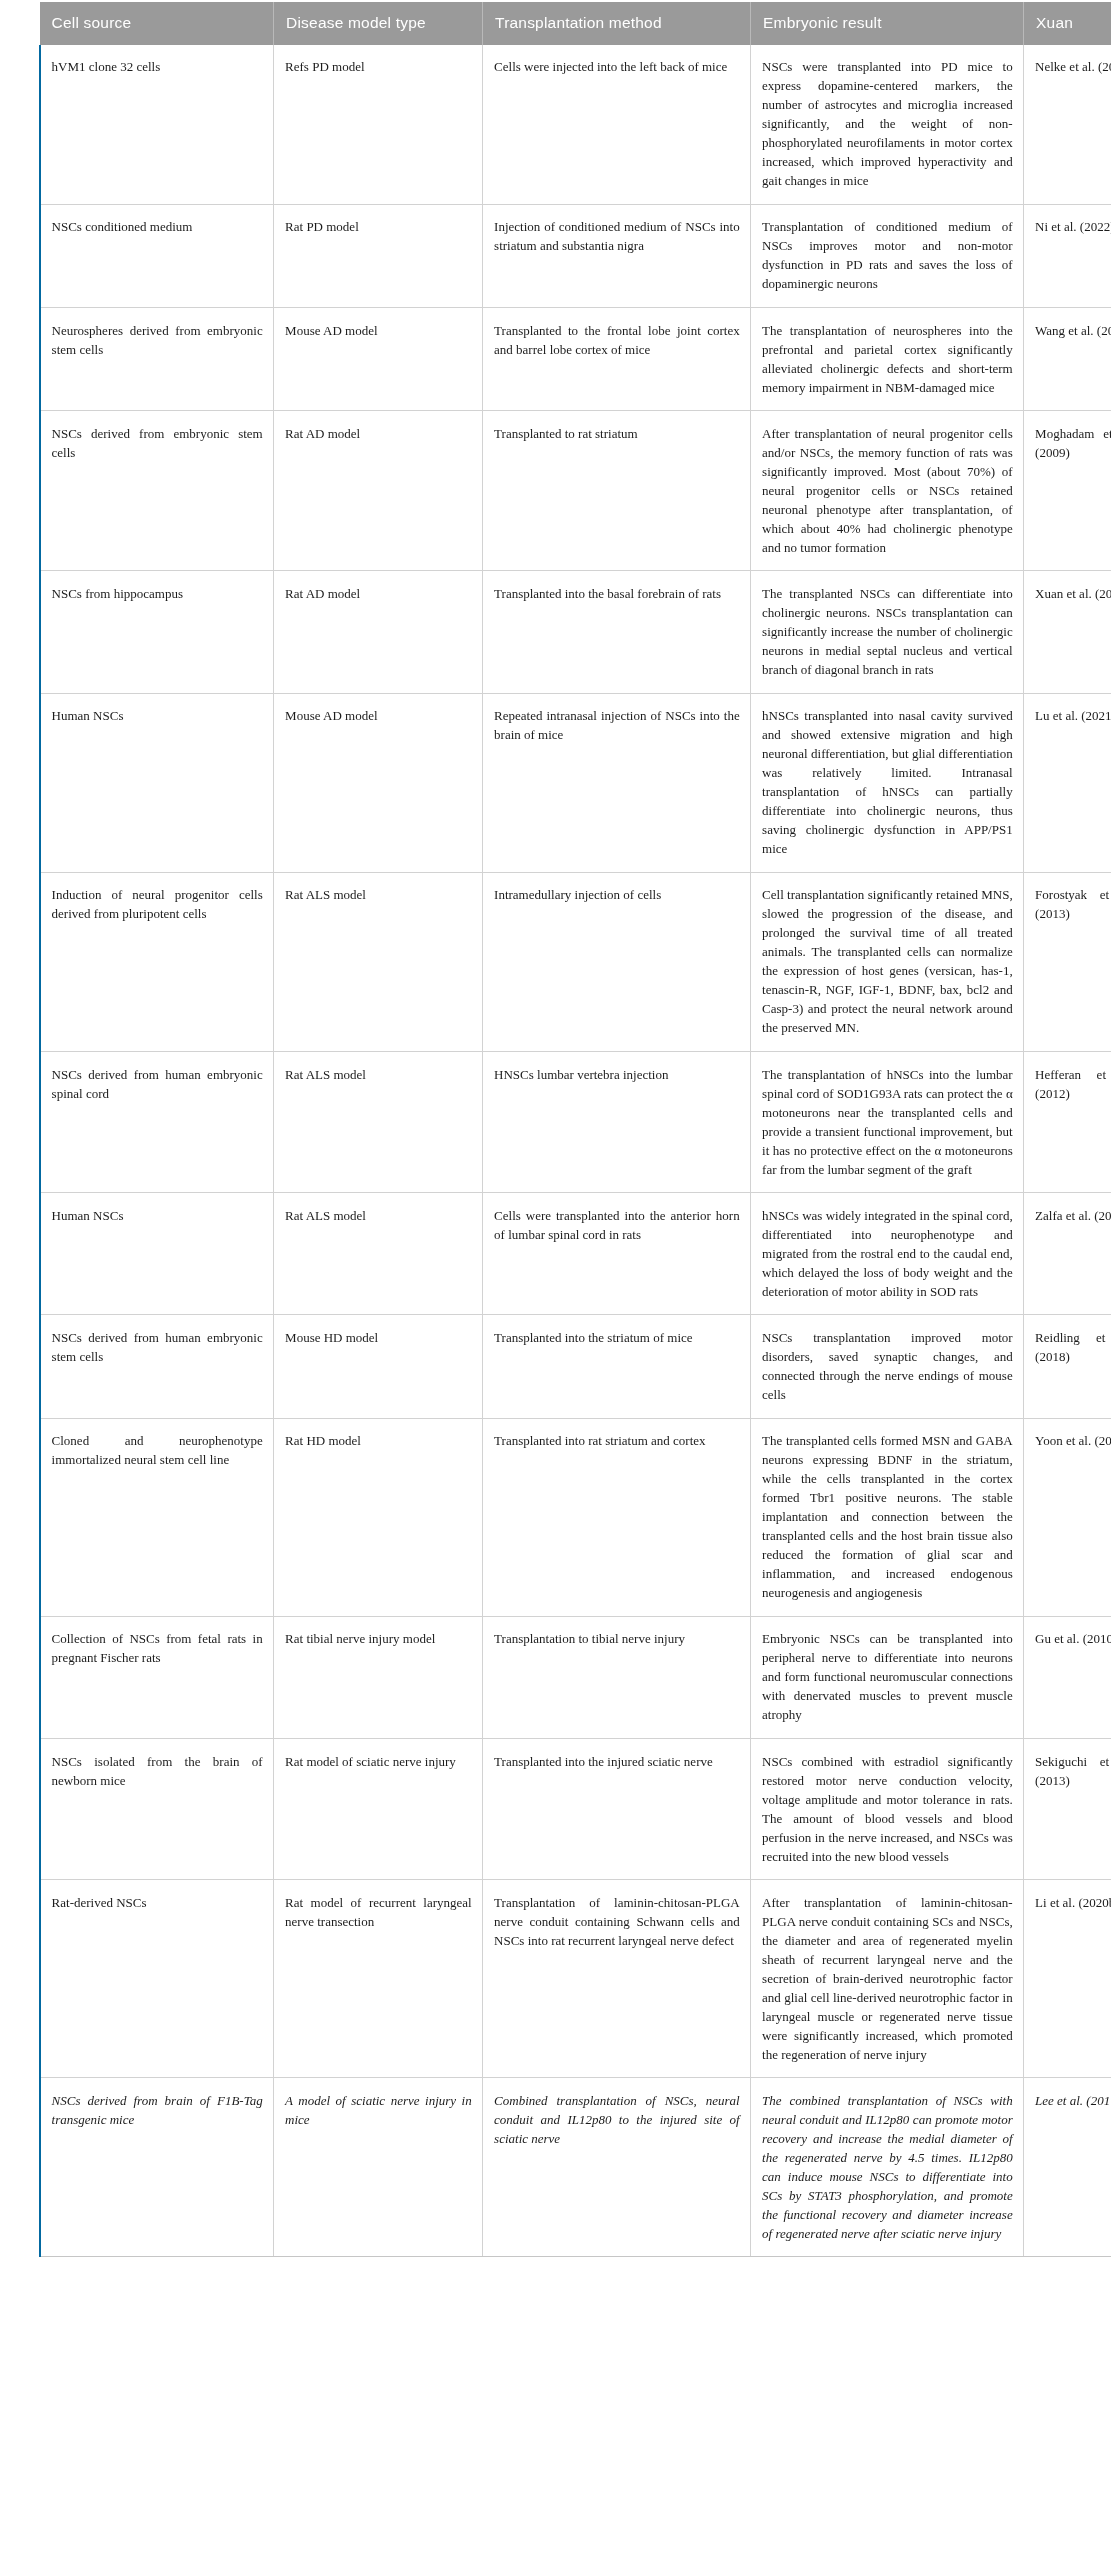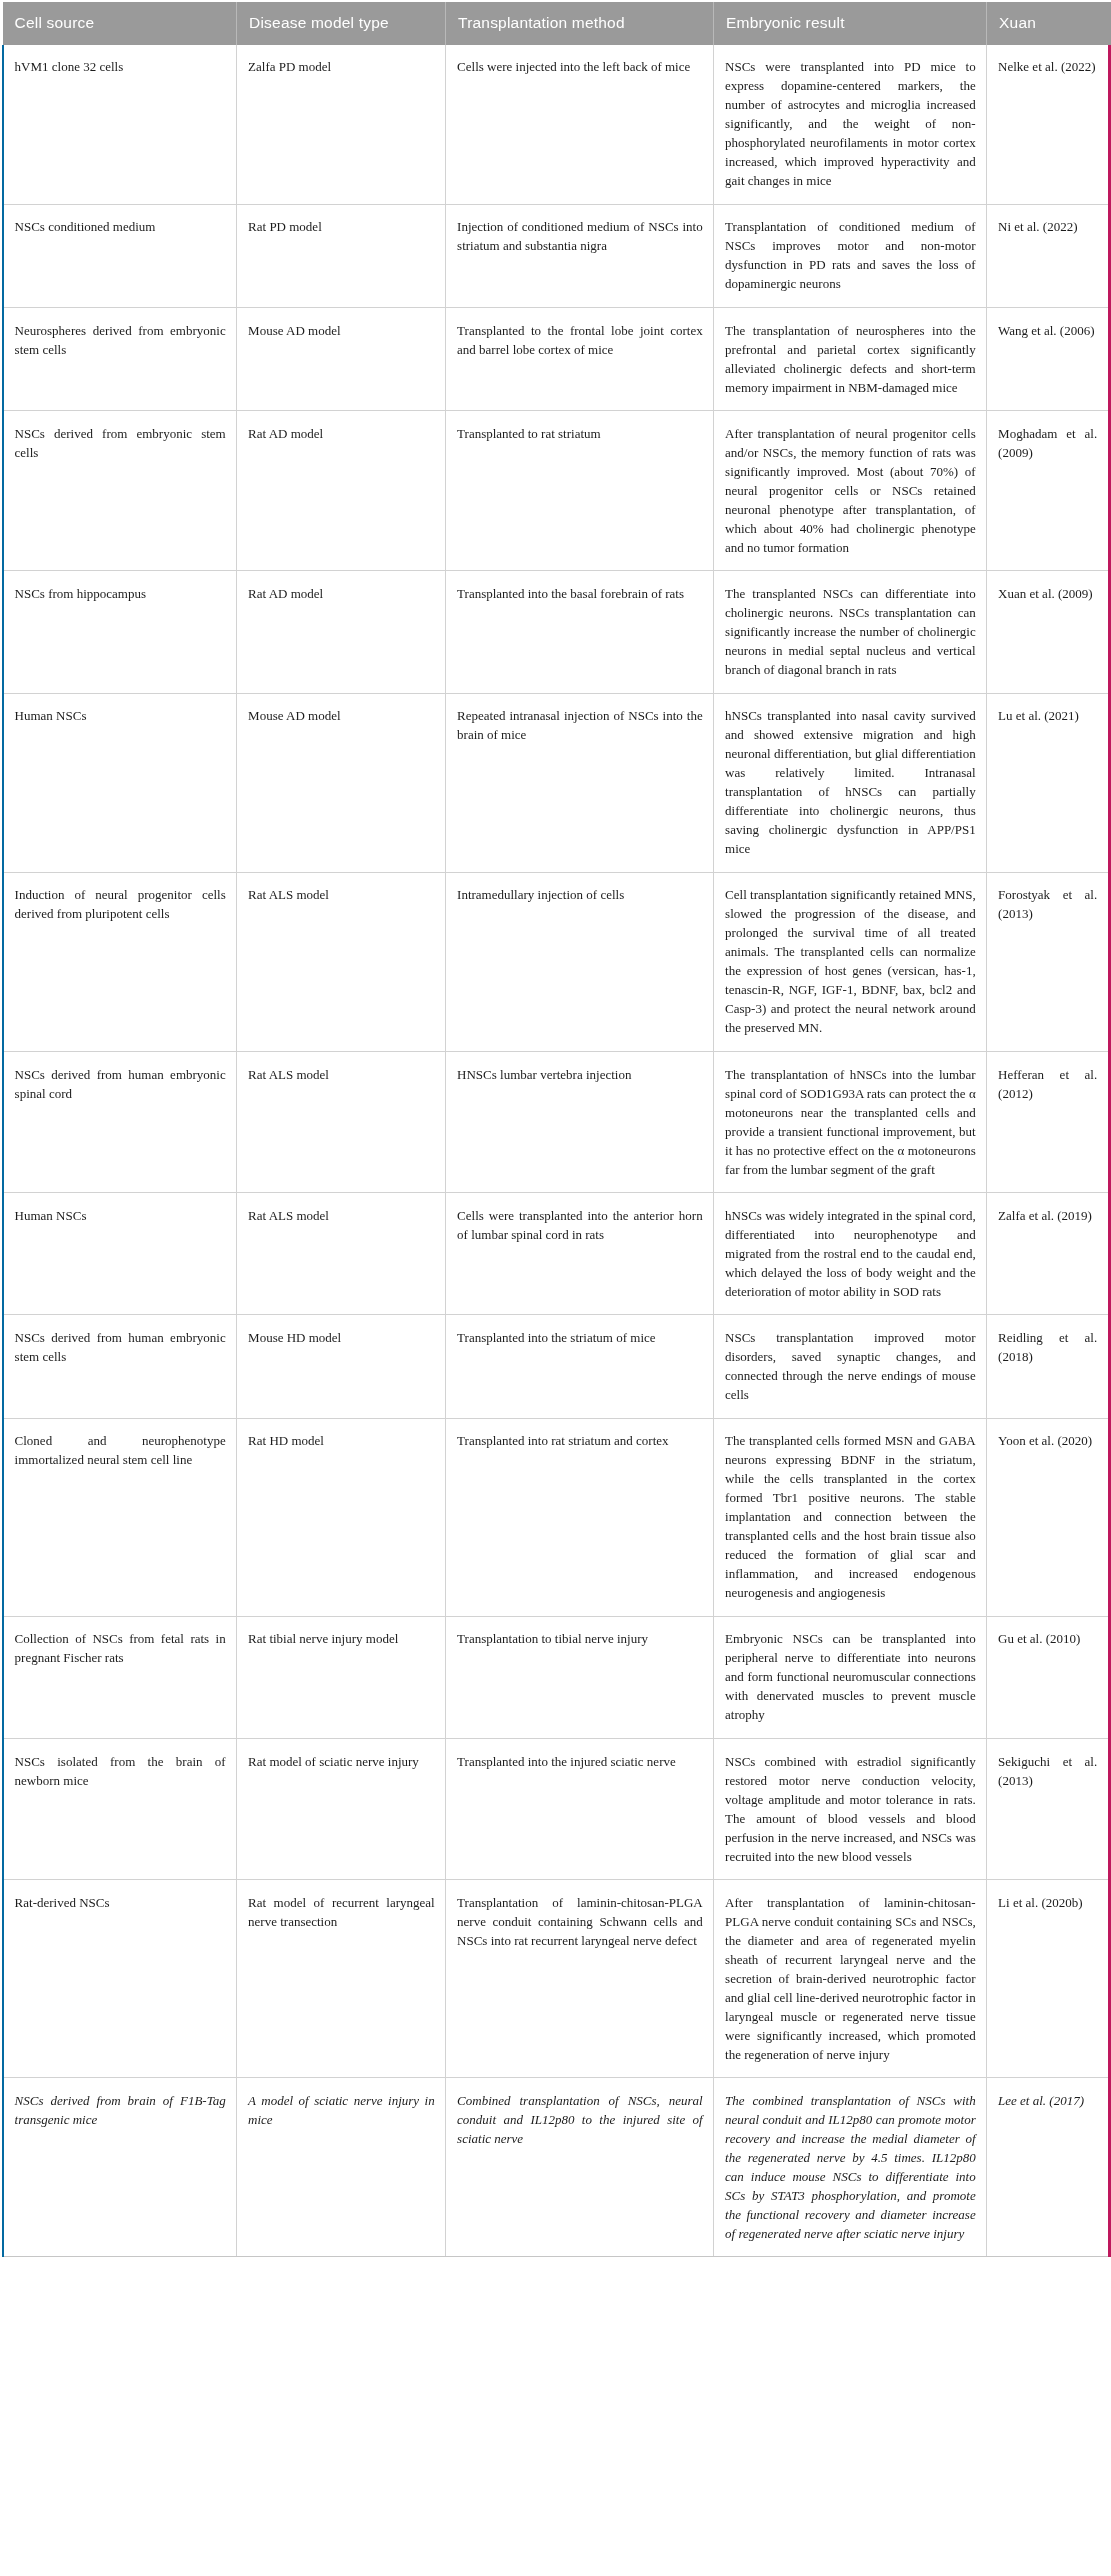--- a/index.html
+++ b/index.html
@@ -6,20 +6,21 @@
     margin: 0;
     padding: 0;
     background: #ffffff;
   }
   body {
     width: 1112px;
   }
   .table-wrap {
     padding: 1.9px 1.9px 0 1.9px;
     box-sizing: border-box;
+    margin-left: 37px;
   }
   table.paper-table {
     width: 1108px;
     border-collapse: collapse;
     table-layout: fixed;
   }
   table.paper-table thead th {
     background: #9a9a9a;
     color: #ffffff;
     font-family: "Liberation Sans", sans-serif;
@@ -74,21 +75,21 @@
         <th>Cell source</th>
         <th>Disease model type</th>
         <th>Transplantation method</th>
         <th>Embryonic result</th>
         <th>Xuan</th>
       </tr>
     </thead>
     <tbody>
   <tr>
     <td class="col-source">hVM1 clone 32 cells</td>
-    <td class="col-model">Zalfa PD model</td>
+    <td class="col-model">Refs PD model</td>
     <td class="col-method">Cells were injected into the left back of mice</td>
     <td class="col-result">NSCs were transplanted into PD mice to express dopamine-centered markers, the number of astrocytes and microglia increased significantly, and the weight of non-phosphorylated neurofilaments in motor cortex increased, which improved hyperactivity and gait changes in mice</td>
     <td class="col-refs">Nelke et al. (2022)</td>
   </tr>
 
   <tr>
     <td class="col-source">NSCs conditioned medium</td>
     <td class="col-model">Rat PD model</td>
     <td class="col-method">Injection of conditioned medium of NSCs into striatum and substantia nigra</td>
     <td class="col-result">Transplantation of conditioned medium of NSCs improves motor and non-motor dysfunction in PD rats and saves the loss of dopaminergic neurons</td>

